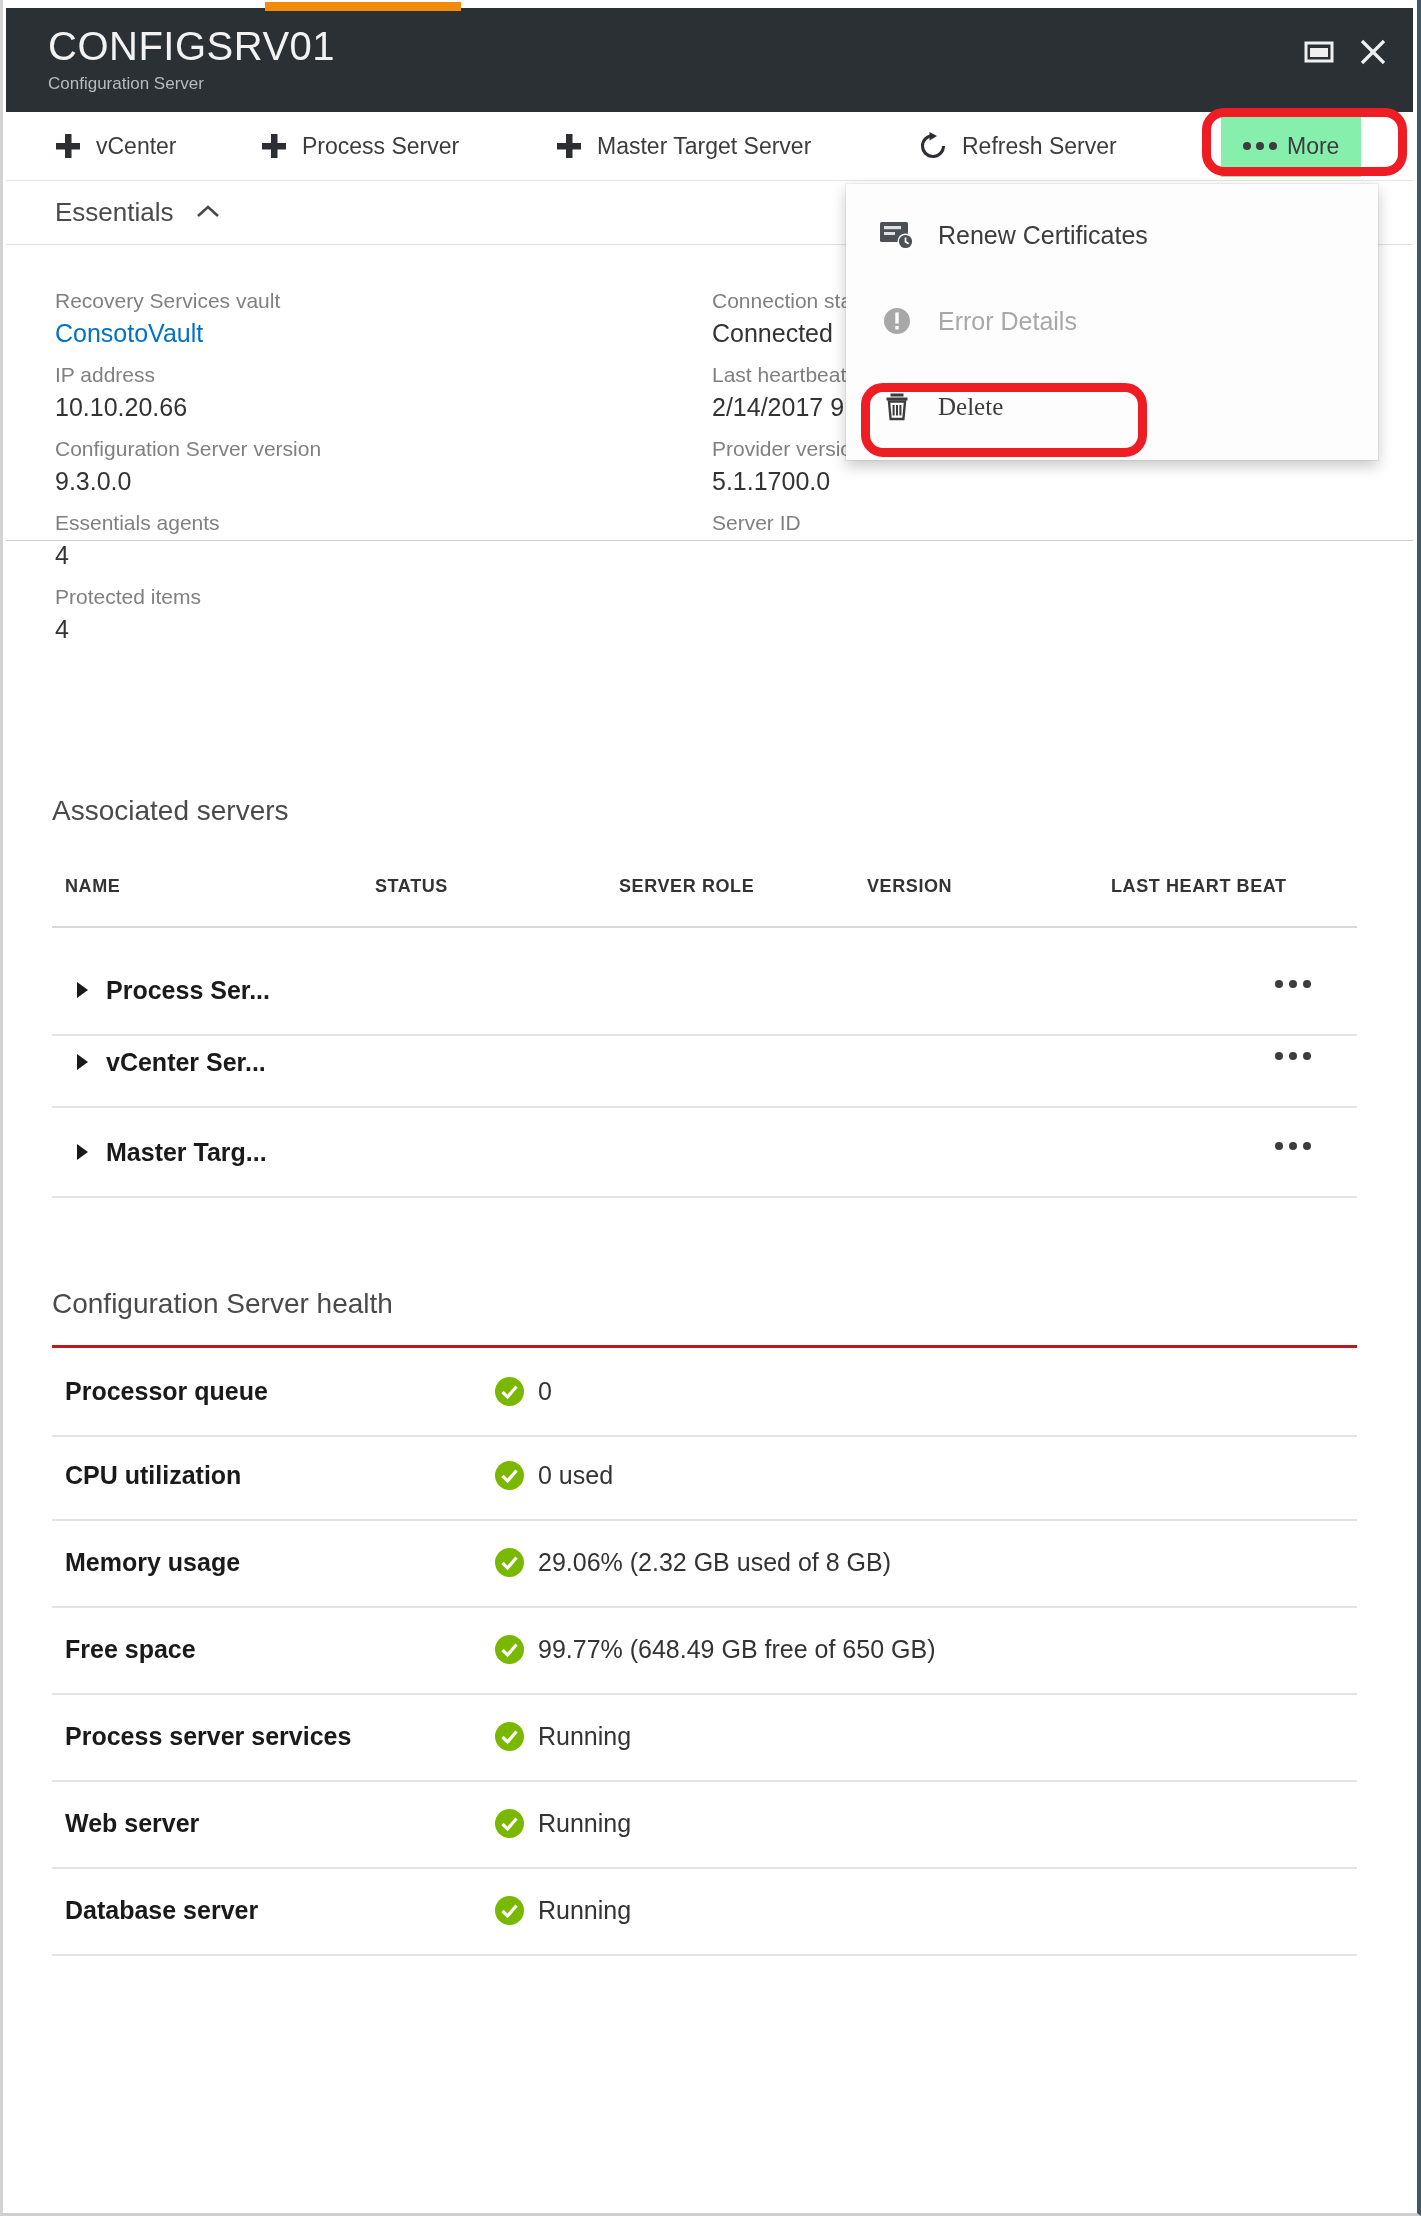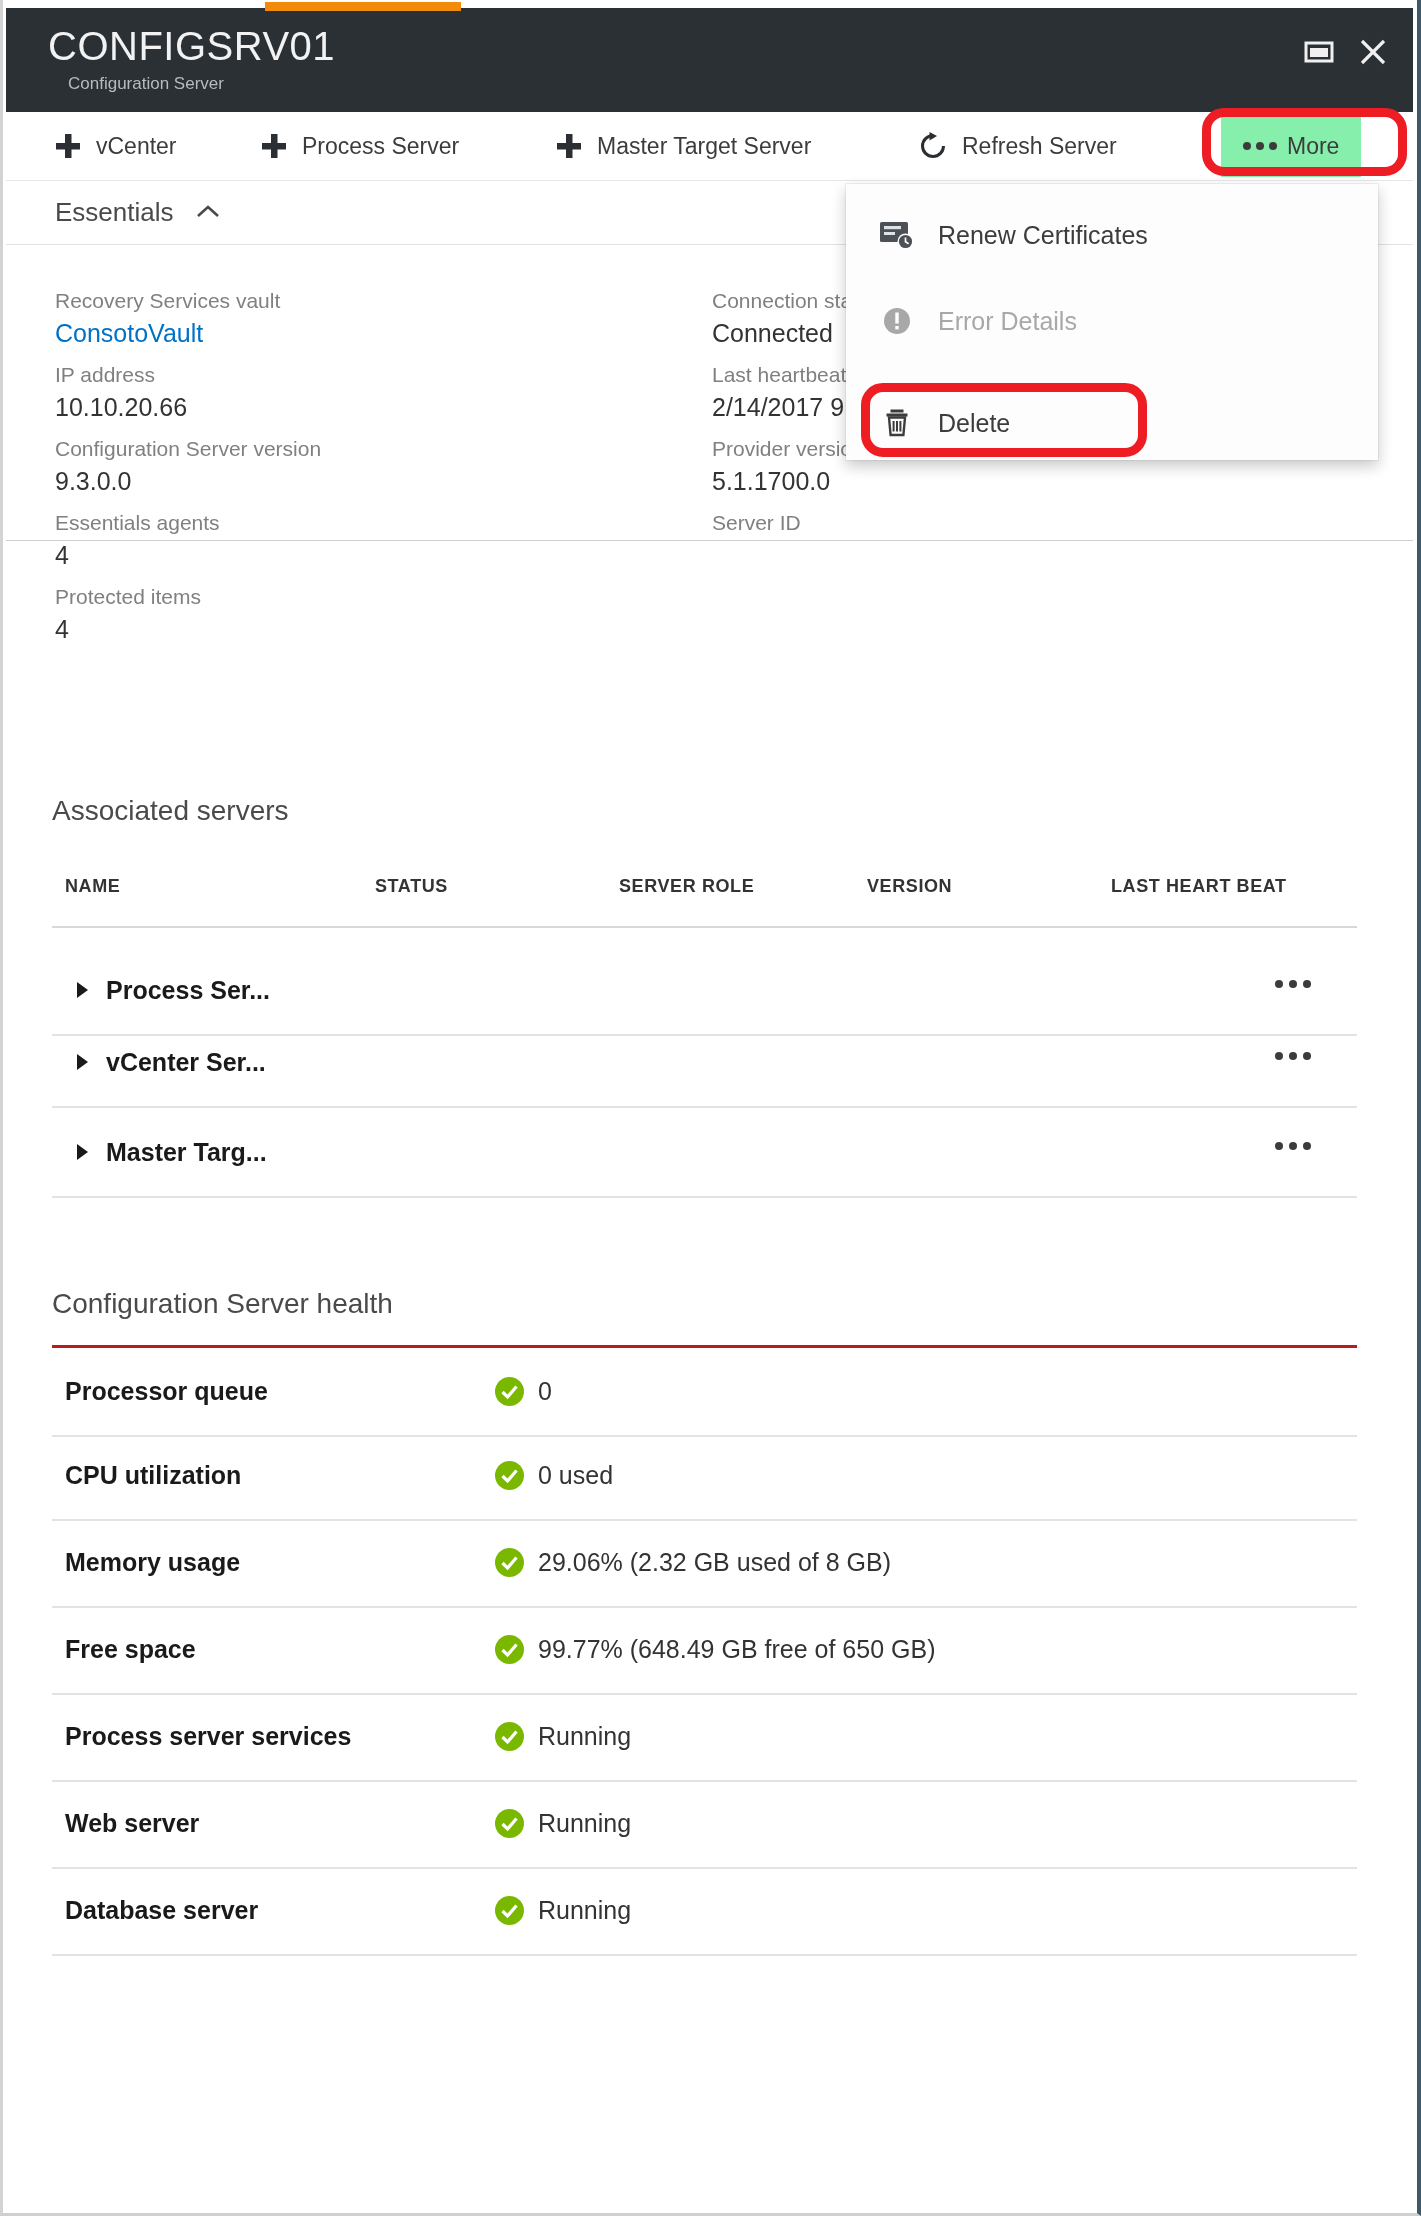--- a/index.html
+++ b/index.html
@@ -32,21 +32,21 @@
     z-index:30;
   }
   .title-main{
     position:absolute;left:42px;top:16px;
     font-size:40px;font-weight:300;color:#f2f2f2;letter-spacing:0.5px;
     line-height:44px;white-space:nowrap;
   }
   .title-sub{
     position:absolute;left:42px;top:66px;
     font-size:17px;font-weight:400;color:#b6bbbe;
-    line-height:20px;white-space:nowrap;margin-left:20px;
+    line-height:20px;white-space:nowrap;
   }
   .win-btn{
     position:absolute;top:22px;width:44px;height:44px;
     display:flex;align-items:center;justify-content:center;
     cursor:pointer;
   }
   .win-restore{right:72px;}
   .win-close{right:18px;}
 
   
@@ -490,21 +490,21 @@
           <rect x="6" y="10" width="17" height="3.2" fill="#dfe2e4"></rect>
           <rect x="6" y="16" width="11" height="3" fill="#dfe2e4"></rect>
           <circle cx="27.5" cy="25.5" r="8" fill="#ffffff"></circle>
           <circle cx="27.5" cy="25.5" r="6.6" fill="#4b5157"></circle>
           <path d="M27.5 21.4 v4.4 l3.1 1.9" fill="none" stroke="#ffffff" stroke-width="1.7"></path>
         </svg>
       </span>
       <span>Renew Certificates</span>
     </div>
 
-    <div class="menu-item" style="top:196px;">
+    <div class="menu-item" style="top:180px;font-family:Liberation Serif, serif;">
       <span class="micon">
         <svg width="38" height="38" viewBox="0 0 38 38">
           <rect x="12.5" y="5.5" width="13" height="3" fill="#3c3c3c"></rect>
           <rect x="8.5" y="9.5" width="21" height="3" fill="#3c3c3c"></rect>
           <path d="M11 13.5 h16 l-1.6 17.5 h-12.8 z" fill="none" stroke="#3c3c3c" stroke-width="2.4"></path>
           <line x1="15.6" y1="17" x2="15.6" y2="27.5" stroke="#3c3c3c" stroke-width="2"></line>
           <line x1="19" y1="17" x2="19" y2="27.5" stroke="#3c3c3c" stroke-width="2"></line>
           <line x1="22.4" y1="17" x2="22.4" y2="27.5" stroke="#3c3c3c" stroke-width="2"></line>
         </svg>
       </span>

